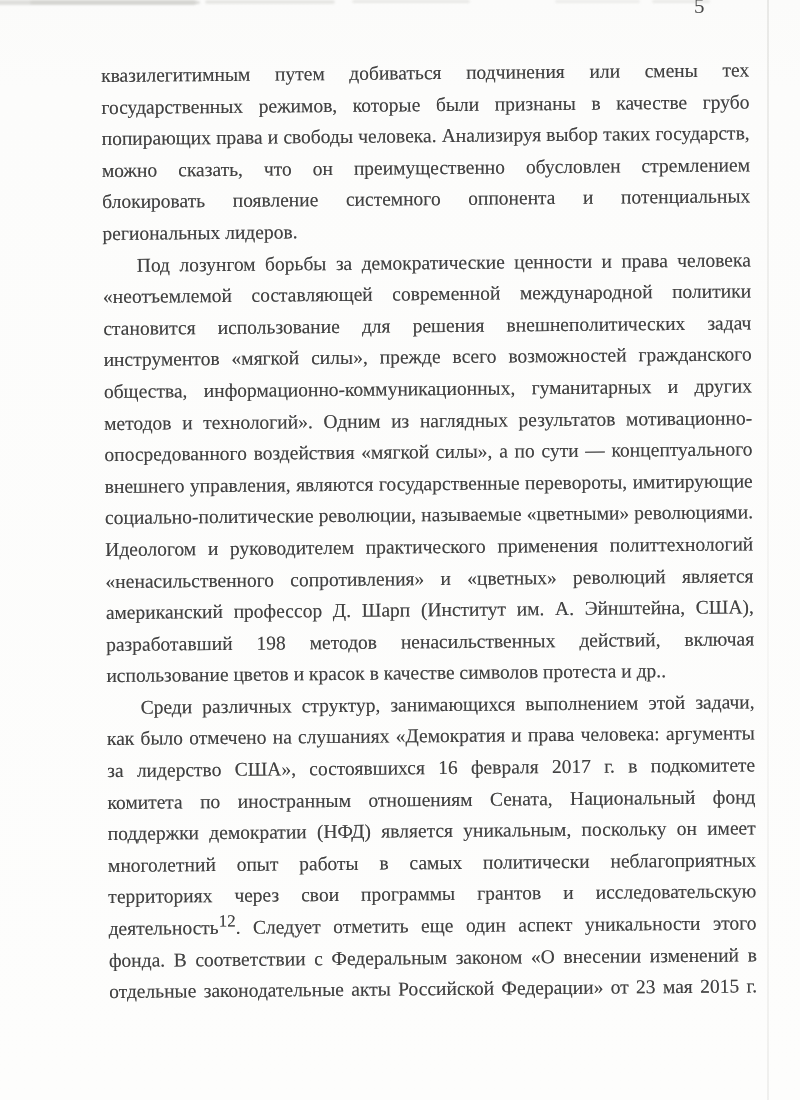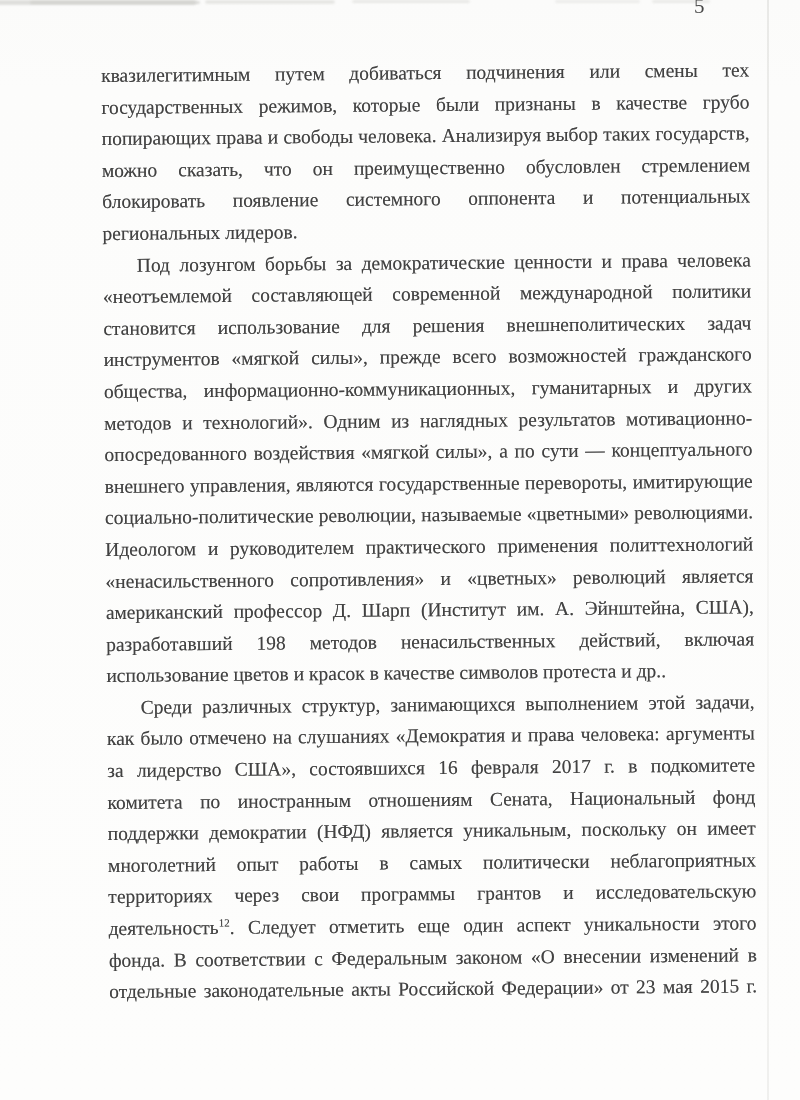--- a/index.html
+++ b/index.html
@@ -53,21 +53,21 @@
     color: #424242;
     font-size: 19.5px;
     line-height: 31.6px;
     text-align: justify;
     text-shadow: 0 0 .6px rgba(70,70,70,.55);  
   }
   p.para { margin: 0; padding: 0; }
   p.para.indent { text-indent: 34px; }
   p.para.jlast { text-align-last: justify; }  
   sup.fn {
-    font-size: 11px;
+    font-size: 17px;
     line-height: 0;
     vertical-align: super;
   }
 </style>
 </head>
 <body>
 
 <div class="scan-page">
 
   <div class="top-artifacts">

